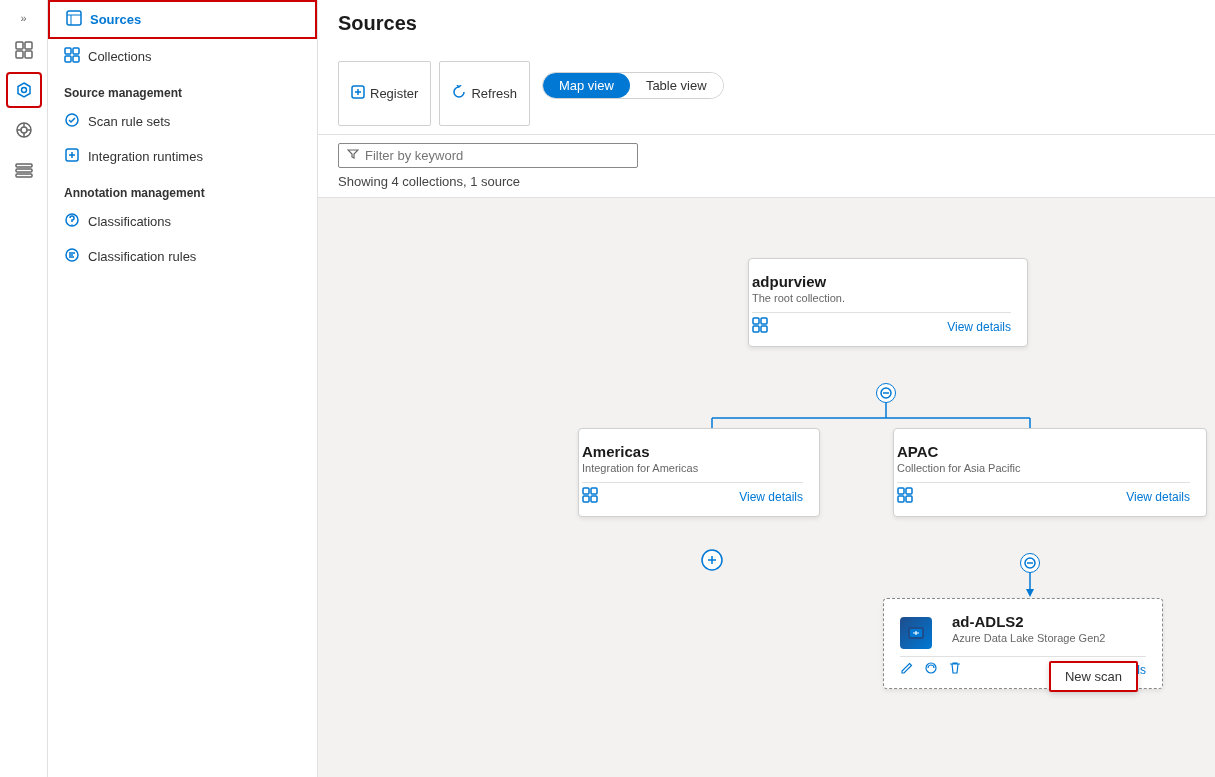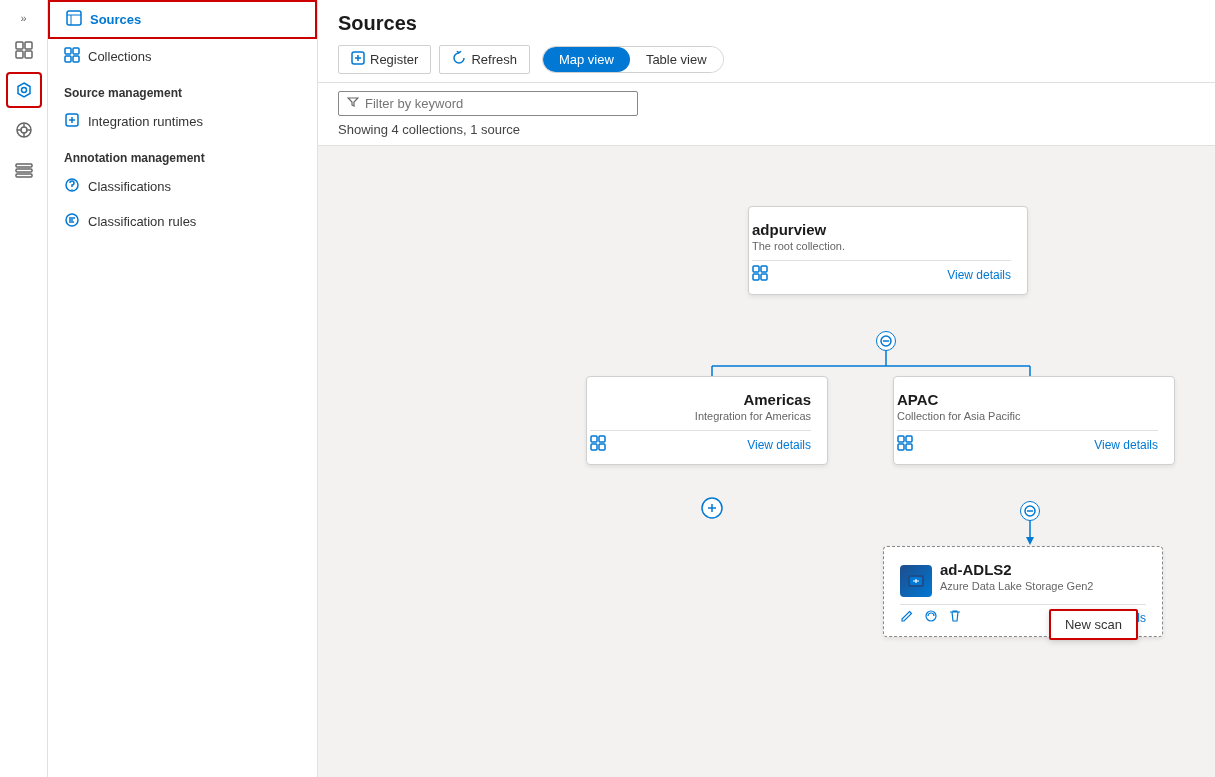--- a/index.html
+++ b/index.html
@@ -96,27 +96,28 @@
     }
     .toolbar {
       display: flex;
       align-items: center;
       gap: 8px;
     }
     .toolbar-btn {
       display: flex;
       align-items: center;
       gap: 5px;
-      padding: 5px 12px;
+      padding: 23px 12px;
       border: 1px solid #d0d0d0;
       background: #fff;
       border-radius: 2px;
       cursor: pointer;
       font-size: 13px;
       color: #333;
+      margin-top: 16px;
     }
     .toolbar-btn .btn-icon { color: #0078d4; }
 
     .view-toggle {
       display: flex;
       border: 1px solid #d0d0d0;
       border-radius: 20px;
       overflow: hidden;
       margin-left: 4px;
     }
@@ -180,28 +181,27 @@
       width: 260px;
       box-shadow: 0 2px 4px rgba(0,0,0,0.08);
     }
     .collection-card.root {
       top: 60px;
       left: 430px;
       width: 280px;
     }
     .collection-card.americas {
       top: 230px;
-      left: 268px;
+      left: 260px;
       width: 242px;
-      text-align: right;
     }
     .collection-card.apac {
       top: 230px;
       left: 575px;
-      width: 282px;
+      width: 314px;
     }
 
     .source-card {
       position: absolute;
       background: #fff;
       border: 1px dashed #888;
       border-radius: 4px;
       padding: 14px 16px 10px 16px;
       width: 280px;
       box-shadow: 0 2px 4px rgba(0,0,0,0.08);
@@ -289,21 +289,21 @@
       align-items: center;
       justify-content: center;
       margin-right: 8px;
       flex-shrink: 0;
     }
     .source-header {
       display: flex;
       align-items: center;
       margin-bottom: 4px;
     }
-    .source-title-wrap { display: flex; flex-direction: column; }
+    .source-title-wrap { display: flex; flex-direction: column; margin-left: 12px; }
     .action-icons { display: flex; gap: 10px; align-items: center; }
     .action-icon { color: #0078d4; font-size: 14px; cursor: pointer; }
 
     
     .divider { height: 1px; background: #e0e0e0; margin: 4px 0; }
   </style>
 </head>
 <body>
 
 <div class="icon-rail">
@@ -359,20 +359,29 @@
         <rect x="9" y="1" width="6" height="6" rx="1" stroke="#0078d4" stroke-width="1.5" fill="none"></rect>
         <rect x="1" y="9" width="6" height="6" rx="1" stroke="#0078d4" stroke-width="1.5" fill="none"></rect>
         <rect x="9" y="9" width="6" height="6" rx="1" stroke="#0078d4" stroke-width="1.5" fill="none"></rect>
       </svg>
     </span>
     <span>Collections</span>
   </div>
 
   <div class="sidebar-section-label">Source management</div>
 
+  <div class="sidebar-item">
+    <span class="item-icon">
+      <svg width="16" height="16" viewBox="0 0 16 16" fill="none">
+        <circle cx="8" cy="8" r="6" stroke="#0078d4" stroke-width="1.5" fill="none"></circle>
+        <path d="M5 8l2 2 4-4" stroke="#0078d4" stroke-width="1.5" fill="none"></path>
+      </svg>
+    </span>
+    <span>Scan rule sets</span>
+  </div>
   <div class="sidebar-item">
     <span class="item-icon">
       <svg width="16" height="16" viewBox="0 0 16 16" fill="none">
         <rect x="2" y="2" width="12" height="12" rx="2" stroke="#0078d4" stroke-width="1.5" fill="none"></rect>
         <path d="M5 8h6M8 5v6" stroke="#0078d4" stroke-width="1.5"></path>
       </svg>
     </span>
     <span>Integration runtimes</span>
   </div>
 

